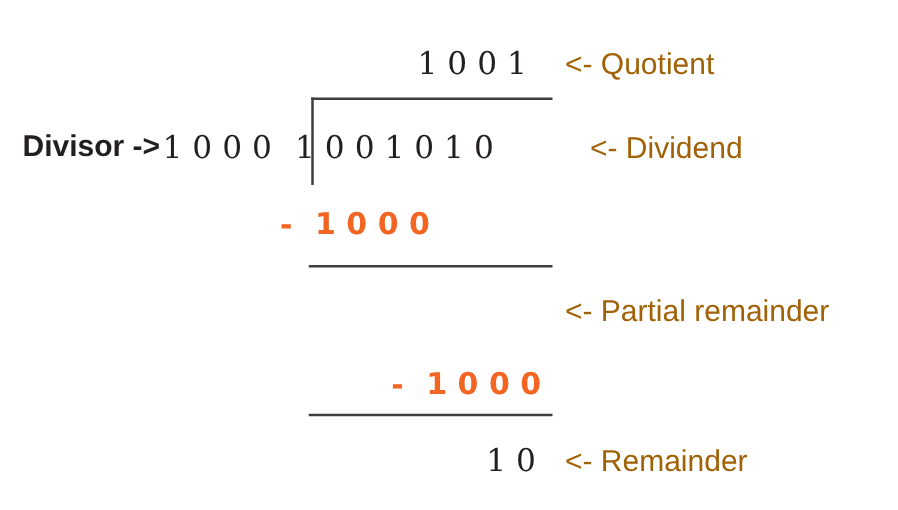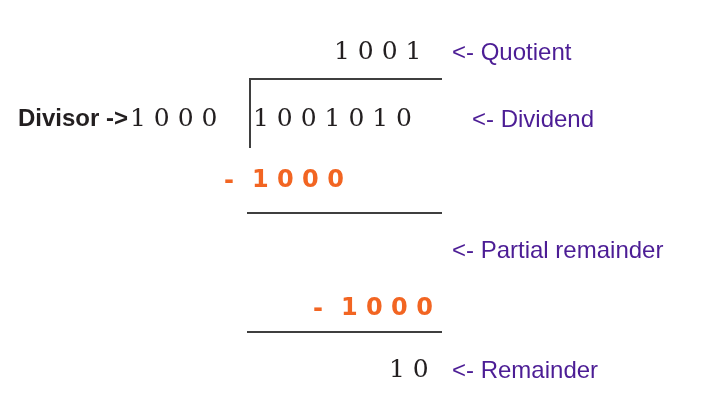--- a/index.html
+++ b/index.html
@@ -39,21 +39,21 @@
   .digits.orange {
     font-family: "DejaVu Sans", sans-serif;
     color: #f26522;
     font-weight: 700;
     font-size: 24px;
   }
 
   .label {
     font-family: "Liberation Sans", sans-serif;
     font-size: 24px;
-    color: #4c1d95;
+    color: #a16207;
     font-weight: 400;
   }
 
   .divisor-label {
     font-family: "Liberation Sans", sans-serif;
     font-size: 24px;
     color: #231f20;
     font-weight: 700;
   }
 
@@ -79,21 +79,21 @@
   <div class="cell label" style="left:452px; top:40px;">&lt;- Quotient</div>
 
   <div class="hrule" style="left:249px; top:78px; width:193px;"></div>
 
   <div class="vrule" style="left:249px; top:78px; height:70px;"></div>
 
   <div class="cell divisor-label" style="left:18px; top:106px;">Divisor -&gt;</div>
 
   <div class="cell digits" style="left:130px; top:105px;">1 0 0 0</div>
 
-  <div class="cell digits" style="left:253px; top:105px;text-align:center;">1 0 0 1 0 1 0</div>
+  <div class="cell digits" style="left:236px; top:105px;text-align:center;">1 0 0 1 0 1 0</div>
 
   <div class="cell label" style="left:472px; top:107px;">&lt;- Dividend</div>
 
   <div class="cell digits orange" style="left:224px; top:168px;">-</div>
 
   <div class="cell digits orange" style="left:252px; top:167px;">1 0 0 0</div>
 
   <div class="hrule" style="left:247px; top:212px; width:195px;"></div>
 
 

